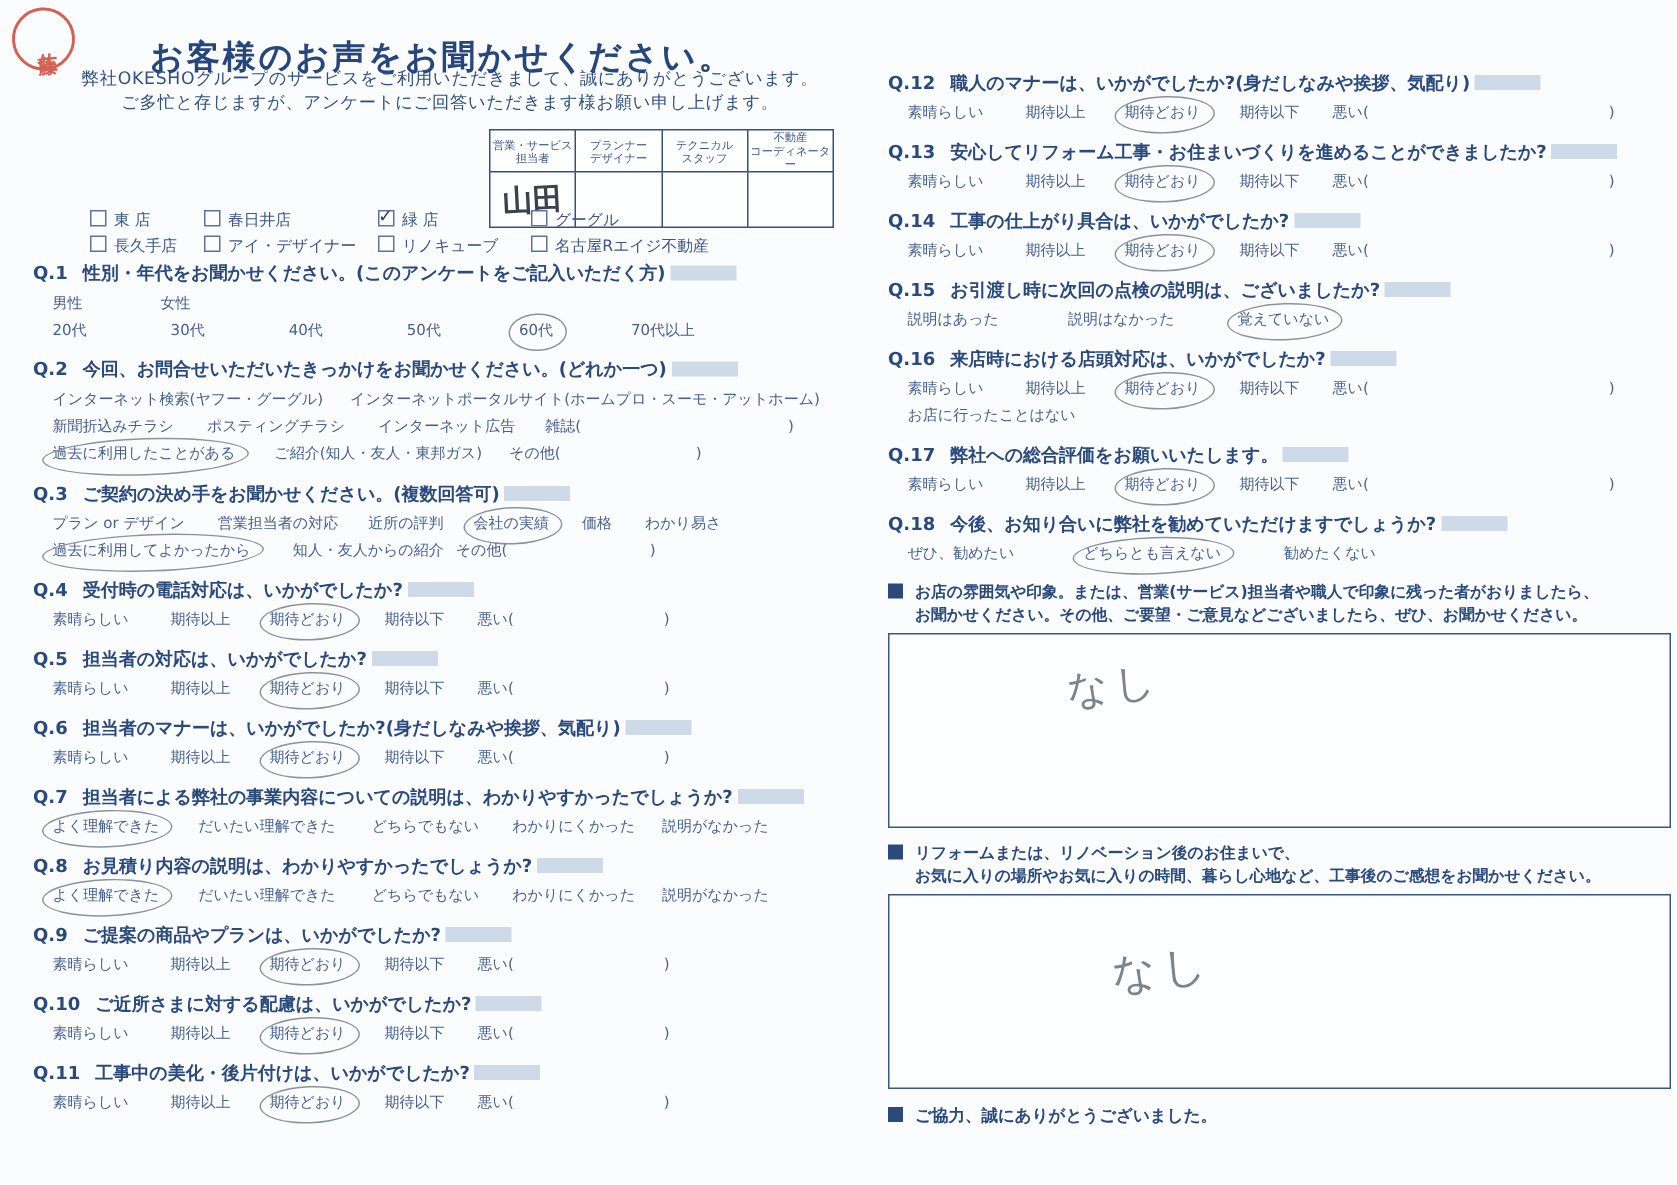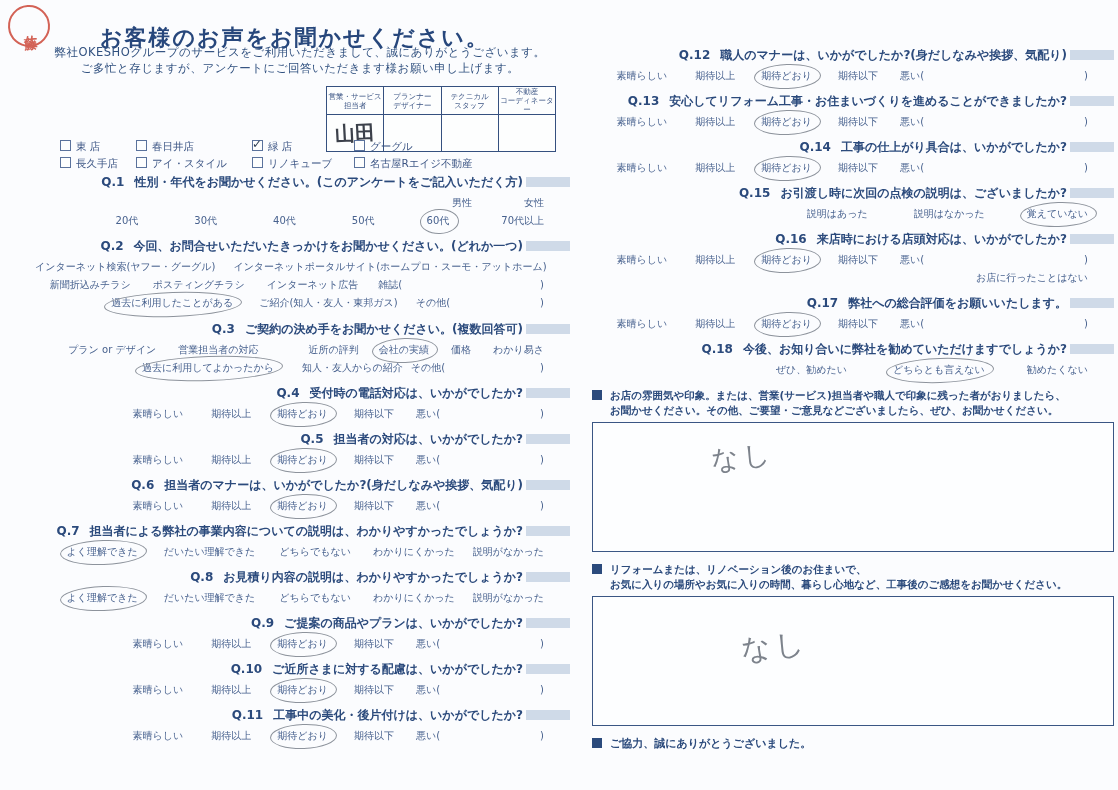--- a/index.html
+++ b/index.html
@@ -52,21 +52,21 @@
     margin-right:5px;vertical-align:-1px;position:relative;background:#fdfefe;
   }
   .cb.checked::after{
     content:"✓";position:absolute;left:-1px;top:-4px;
     font-size:12px;color:#2c3c52;font-weight:bold;
   }
   
   .col-left{position:absolute;left:22px;top:175px;width:548px;}
   .col-right{position:absolute;left:592px;top:48px;width:522px;}
   
-  .q{margin-bottom:9px;text-align:right;}
+  .q{margin-bottom:9px;}
   .q-head{font-size:12px;line-height:15px;font-weight:bold;color:#2b4a7c;margin-bottom:4px;white-space:nowrap;}
   .q-id{margin-right:10px;}
   .q-title::after{
     content:"";display:inline-block;width:44px;height:10px;
     background:#cfdae8;margin-left:3px;vertical-align:-1px;
   }
   .opt-row{padding-left:13px;font-size:10px;line-height:18px;color:#47618e;white-space:nowrap;}
   .opt{display:inline-block;margin-right:26px;position:relative;}
   .circled::before{
     content:"";position:absolute;left:-7px;right:-9px;top:-3px;bottom:-4px;
@@ -120,40 +120,40 @@
       </tr>
     </tbody>
 </table>
 
 <div class="stores" id="stores">
     <span class="store"><span class="cb"></span><span>東 店</span></span>
     <span class="store"><span class="cb"></span><span>春日井店</span></span>
     <span class="store"><span class="cb checked"></span><span>緑 店</span></span>
     <span class="store"><span class="cb"></span><span>グーグル</span></span>
     <span class="store"><span class="cb"></span><span>長久手店</span></span>
-    <span class="store"><span class="cb"></span><span>アイ・スタイル</span></span>
+    <span class="store"><span class="cb"></span><span>アイ・デザイナー</span></span>
     <span class="store"><span class="cb"></span><span>リノキューブ</span></span>
     <span class="store"><span class="cb"></span><span>名古屋Rエイジ不動産</span></span>
   </div>
 
 <div class="col-left" id="col-left">
     <div class="q">
       <div class="q-head"><span class="q-id">Q.1</span><span class="q-title">性別・年代をお聞かせください。(このアンケートをご記入いただく方)</span></div>
       <div class="opt-row"><span class="opt" style="margin-right: 52px;">男性</span><span class="opt">女性</span></div>
       <div class="opt-row"><span class="opt" style="margin-right: 56px;">20代</span><span class="opt" style="margin-right: 56px;">30代</span><span class="opt" style="margin-right: 56px;">40代</span><span class="opt" style="margin-right: 52px;">50代</span><span class="opt circled" style="margin-right: 52px;">60代</span><span class="opt">70代以上</span></div>
     </div>
     <div class="q">
       <div class="q-head"><span class="q-id">Q.2</span><span class="q-title">今回、お問合せいただいたきっかけをお聞かせください。(どれか一つ)</span></div>
       <div class="opt-row"><span class="opt" style="margin-right: 18px;">インターネット検索(ヤフー・グーグル)</span><span class="opt">インターネットポータルサイト(ホームプロ・スーモ・アットホーム)</span></div>
       <div class="opt-row"><span class="opt" style="margin-right: 22px;">新聞折込みチラシ</span><span class="opt" style="margin-right: 22px;">ポスティングチラシ</span><span class="opt" style="margin-right: 20px;">インターネット広告</span><span class="opt" style="margin-right: 138px;">雑誌(</span><span class="opt">)</span></div>
       <div class="opt-row"><span class="opt circled" style="margin-right: 26px; font-family: Liberation Mono, monospace;">過去に利用したことがある</span><span class="opt" style="margin-right: 18px;">ご紹介(知人・友人・東邦ガス)</span><span class="opt" style="margin-right: 90px;">その他(</span><span class="opt">)</span></div>
     </div>
     <div class="q">
       <div class="q-head"><span class="q-id">Q.3</span><span class="q-title">ご契約の決め手をお聞かせください。(複数回答可)</span></div>
-      <div class="opt-row"><span class="opt" style="margin-right: 22px;">プラン or デザイン</span><span class="opt" style="margin-right: 20px;">営業担当者の対応</span><span class="opt" style="margin-right: 20px; margin-left: 30px;">近所の評判</span><span class="opt circled" style="margin-right: 22px;">会社の実績</span><span class="opt" style="margin-right: 22px;">価格</span><span class="opt">わかり易さ</span></div>
+      <div class="opt-row"><span class="opt" style="margin-right: 22px;">プラン or デザイン</span><span class="opt" style="margin-right: 20px;">営業担当者の対応</span><span class="opt" style="margin-right: 20px;">近所の評判</span><span class="opt circled" style="margin-right: 22px;">会社の実績</span><span class="opt" style="margin-right: 22px;">価格</span><span class="opt">わかり易さ</span></div>
       <div class="opt-row"><span class="opt circled" style="margin-right: 28px;">過去に利用してよかったから</span><span class="opt" style="margin-right: 8px;">知人・友人からの紹介</span><span class="opt" style="margin-right: 95px;">その他(</span><span class="opt">)</span></div>
     </div>
     <div class="q">
       <div class="q-head"><span class="q-id">Q.4</span><span class="q-title">受付時の電話対応は、いかがでしたか?</span></div>
       <div class="opt-row"><span class="opt" style="margin-right: 28px;">素晴らしい</span><span class="opt" style="margin-right: 26px;">期待以上</span><span class="opt circled" style="margin-right: 26px;">期待どおり</span><span class="opt" style="margin-right: 22px;">期待以下</span><span class="opt" style="margin-right: 100px;">悪い(</span><span class="opt">)</span></div>
     </div>
     <div class="q">
       <div class="q-head"><span class="q-id">Q.5</span><span class="q-title">担当者の対応は、いかがでしたか?</span></div>
       <div class="opt-row"><span class="opt" style="margin-right: 28px;">素晴らしい</span><span class="opt" style="margin-right: 26px;">期待以上</span><span class="opt circled" style="margin-right: 26px;">期待どおり</span><span class="opt" style="margin-right: 22px;">期待以下</span><span class="opt" style="margin-right: 100px;">悪い(</span><span class="opt">)</span></div>
     </div>

